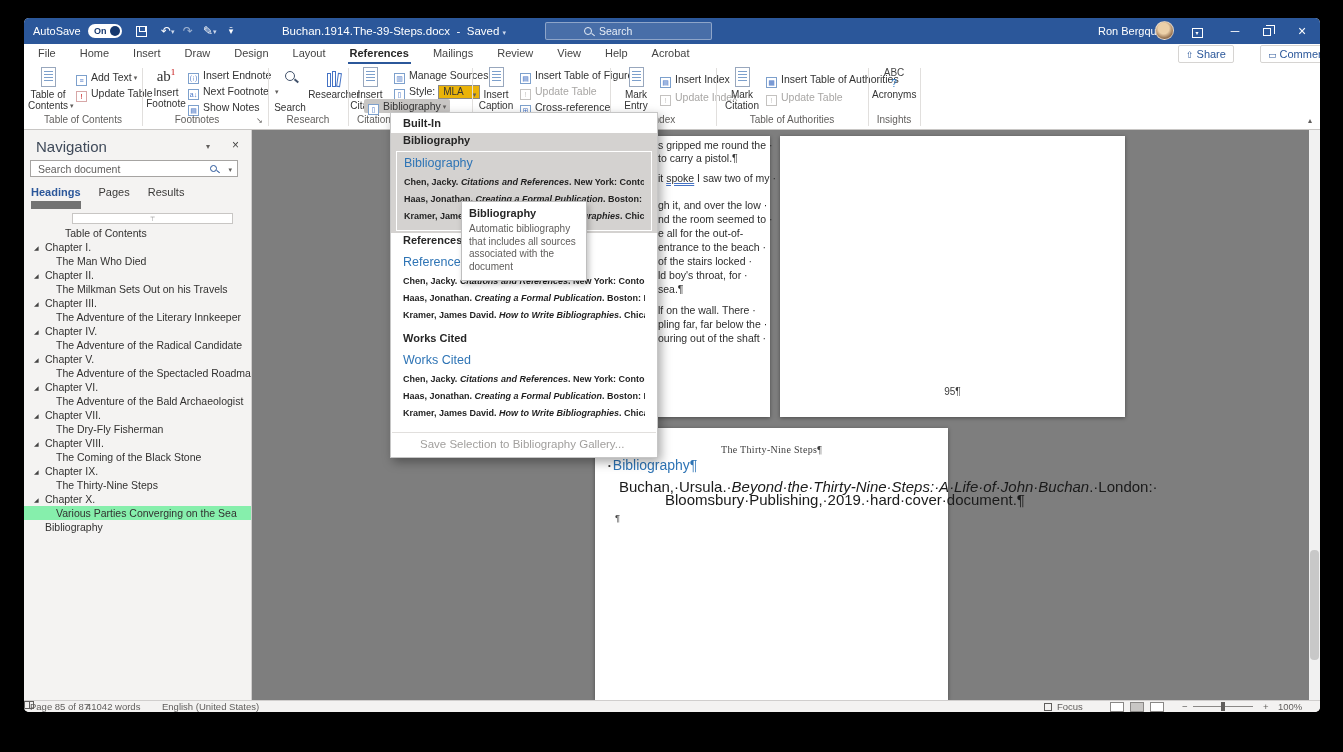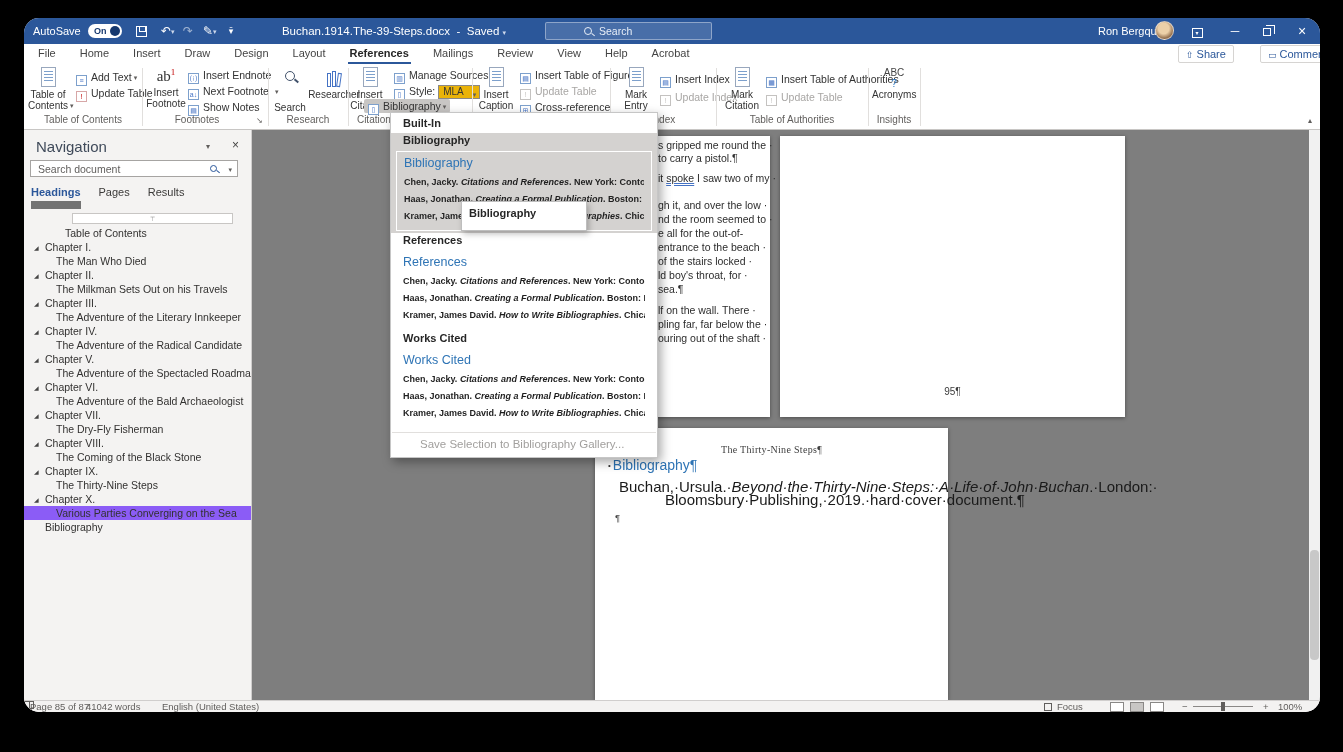--- a/index.html
+++ b/index.html
@@ -1,17 +1,17 @@
 <!DOCTYPE html>
 <html><head>
 <meta charset="utf-8">
 <style>
   * { box-sizing: border-box; margin:0; padding:0; }
   html,body { width:1343px; height:752px; background:#000; font-family:"Liberation Sans","DejaVu Sans",sans-serif; overflow:hidden; }
-  #app-window { position:absolute; left:24px; top:18px; width:1296px; height:694px; background:#fff; border-radius:15px; overflow:hidden; }
+  #app-window { position:absolute; left:24px; top:18px; width:1296px; height:694px; background:#fff; border-radius:5px; overflow:hidden; }
 
   
   #titlebar { position:absolute; left:0; top:0; width:100%; height:26px; background:#2b579a; color:#fff; }
   .tb-item { position:absolute; top:0; height:26px; display:flex; align-items:center; font-size:11px; color:#fff; }
   #autosave-label { left:9px; }
   #autosave-toggle { left:64px; top:6px; width:34px; height:14px; background:#fff; border-radius:7px; position:absolute; }
   #autosave-toggle .on-text { position:absolute; left:6px; top:2px; font-size:9px; color:#16386e; font-weight:bold; }
   #autosave-toggle .knob { position:absolute; right:2px; top:2px; width:10px; height:10px; border-radius:50%; background:#16386e; }
   .qat-ic { position:absolute; top:5px; width:16px; height:16px; color:#fff; font-size:12px; text-align:center; line-height:16px; }
   .save-ic { border:1.5px solid #fff; width:11px; height:11px; top:8px; }
@@ -87,21 +87,21 @@
   #nav-search .ddarrow { position:absolute; right:5px; top:5px; }
   #nav-tabs { position:absolute; left:7px; top:56px; height:18px; font-size:11px; }
   .ntab { float:left; margin-right:18px; color:#3b3a39; padding-bottom:3px; }
   .ntab.active { color:#2b579a; font-weight:bold; border-bottom:8px solid #737373; }
   #nav-list { position:absolute; left:0; top:82px; right:0; bottom:0; overflow:hidden; }
   .nav-item { position:relative; height:14px; font-size:10.5px; color:#323130; line-height:14px; white-space:nowrap; }
   .nav-item .tri { position:absolute; left:10px; top:1px; font-size:6px; color:#444; }
   .nav-item.lvl1 { padding-left:21px; }
   .nav-item.lvl2 { padding-left:32px; }
   .nav-item.lvl3 { padding-left:41px; }
-  .nav-item.selected { background:#8b5cf6; }
+  .nav-item.selected { background:#86efac; }
   .nav-blank-box { position:absolute; left:48px; top:1px; width:161px; height:11px; background:#fff; border:1px solid #c8c6c4; text-align:center; font-size:6px; line-height:10px; color:#888; }
 
   
   #canvas { position:absolute; left:228px; top:112px; right:0; bottom:12px; background:#7e7e7e; overflow:hidden; }
   .page { position:absolute; background:#fff; box-shadow:0 1px 4px rgba(0,0,0,.4); }
   #page85 { left:173px; top:6px; width:345px; height:281px; }
   #page86 { left:528px; top:6px; width:345px; height:281px; }
   #page87 { left:343px; top:298px; width:353px; height:272px; }
   #p85text { position:absolute; left:233px; top:3px; width:110px; }
   .frag { position:absolute; left:0; font-size:10.5px; color:#2d2d2d; white-space:nowrap; }
@@ -391,20 +391,21 @@
             <div class="pv-entry"><span>Kramer, James David. </span><i>How to Write Bibliographies</i><span>. Chicago: Adventure Works</span></div>
           </div>
         </div>
       </div>
     <div id="dd-sep"></div>
     <div class="dd-menuitem disabled">Save Selection to Bibliography Gallery...</div>
   </div>
 
   <div id="gallery-tooltip">
     <div id="tooltip-title">Bibliography</div>
+    <div id="tooltip-body">Automatic bibliography that includes all sources associated with the document</div>
   </div>
 
   <div id="status-bar">
     <div class="sb-item" style="left:6px">Page 85 of 87</div>
     <div class="sb-item" style="left:62px">41042 words</div>
     <div id="sb-book"></div>
     <div class="sb-item" style="left:138px">English (United States)</div>
     <div id="focus-ic"></div>
     <div class="sb-item" style="left:1033px">Focus</div>
     <div class="vm-ic" style="left:1086px"></div>

